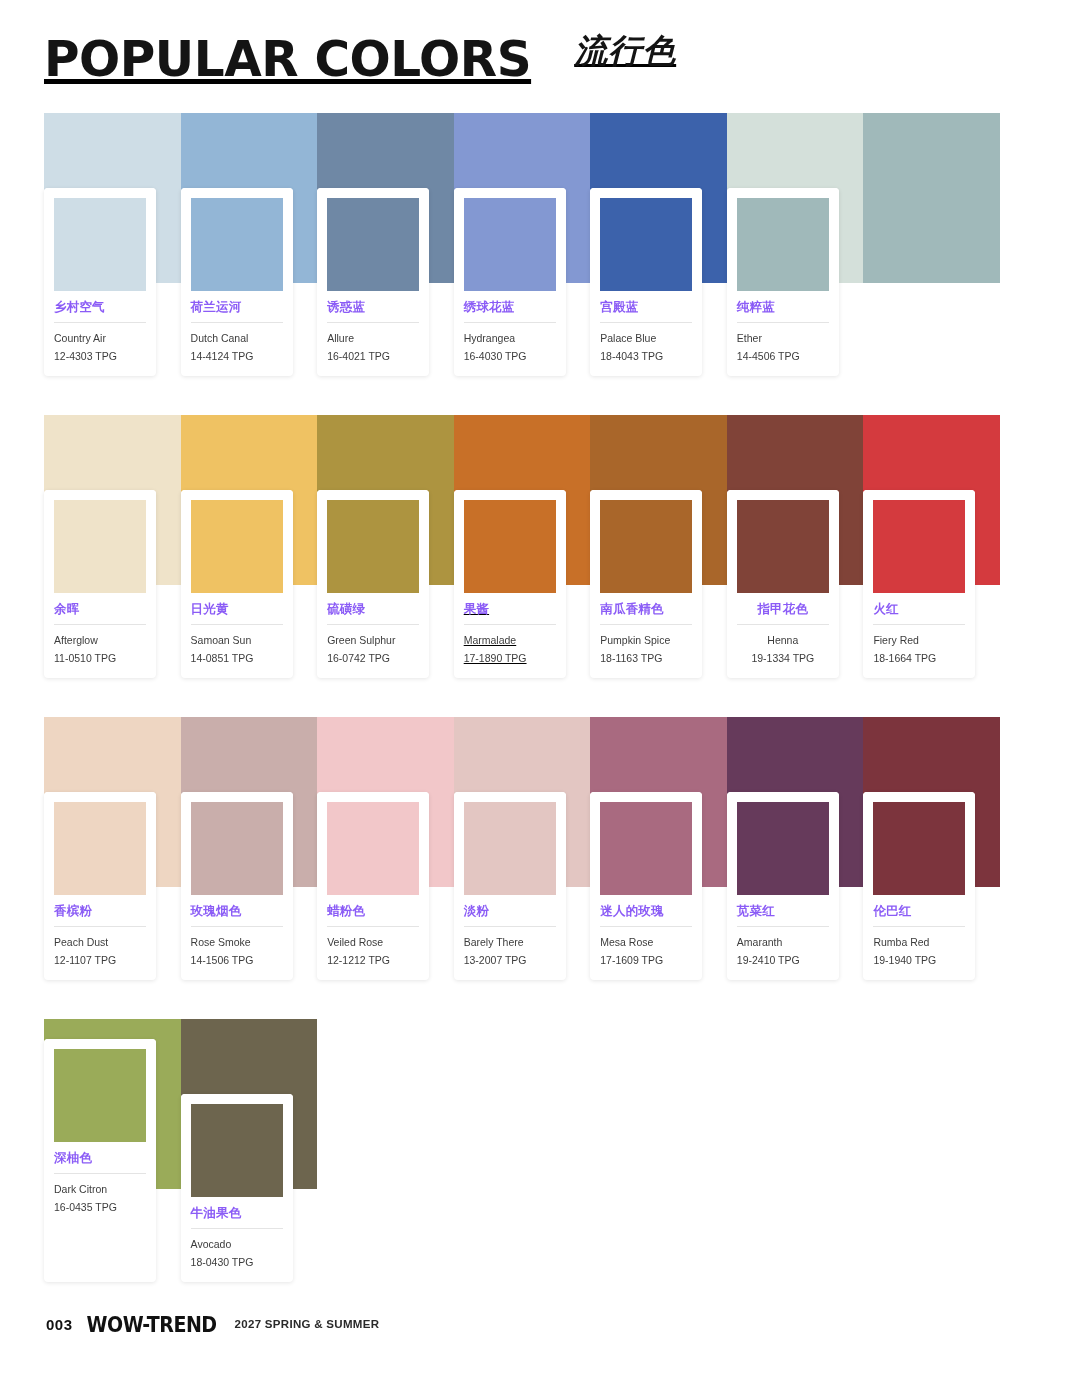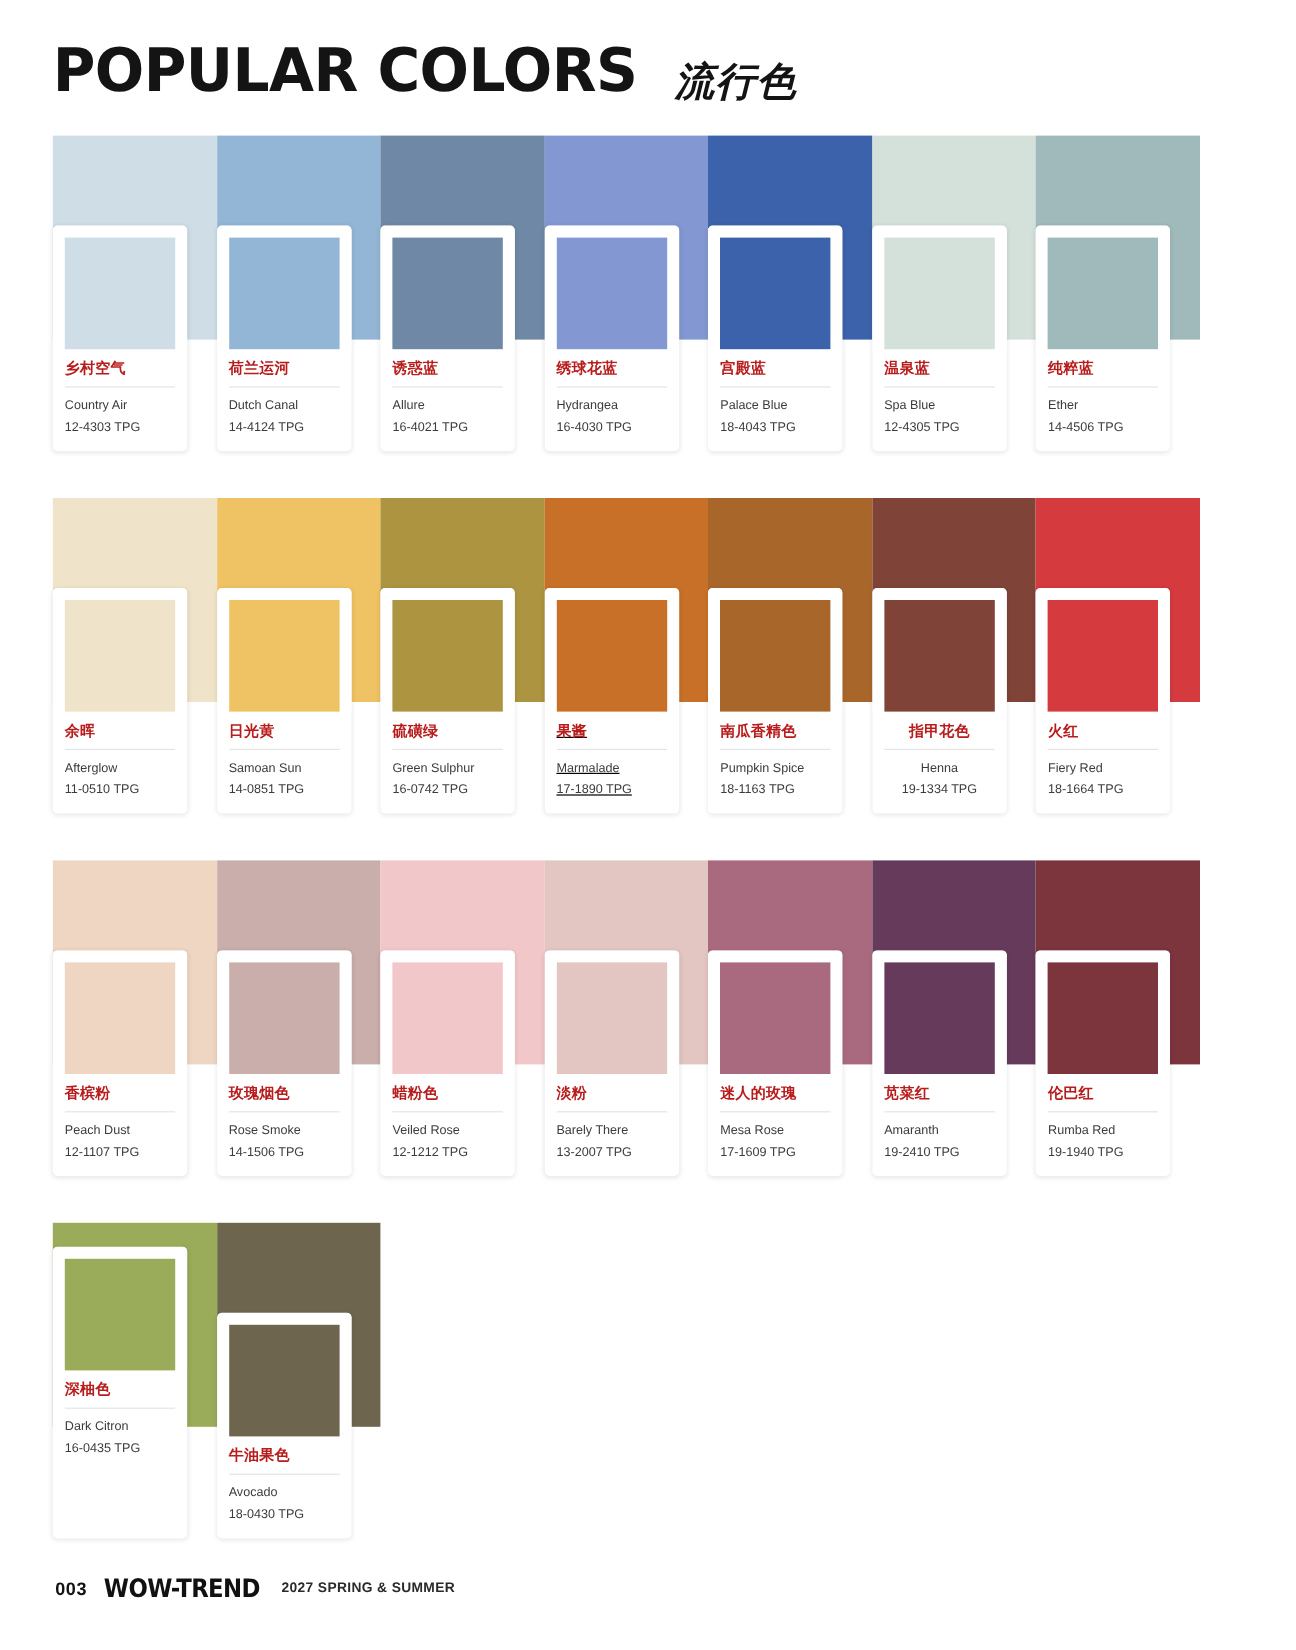--- a/index.html
+++ b/index.html
@@ -16,22 +16,23 @@
     overflow: hidden;
     position: relative;
   }
 
   
   .page-header {
     position: absolute;
     left: 44px;
     top: 34px;
     display: flex;
-    align-items: flex-end;
-    gap: 16px;
+    align-items: flex-start;
+    gap: 28px;
+    text-decoration: underline;
   }
   .title-en {
     font-family: "DejaVu Sans", "Liberation Sans", sans-serif;
     font-size: 50px;
     font-weight: 900;
     letter-spacing: -0.5px;
     color: #141414;
     line-height: 1;
     transform: scaleX(0.97);
     transform-origin: left bottom;
@@ -96,21 +97,21 @@
     display: block;
   }
 
   .card-body {
     padding: 8px 10px 12px 10px;
   }
   .name-cn {
     font-family: "DejaVu Sans", "Liberation Sans", sans-serif;
     font-size: 12.5px;
     font-weight: 700;
-    color: #b91c1c;
+    color: #8b5cf6;
     line-height: 1.25;
     letter-spacing: 0.2px;
     white-space: nowrap;
   }
   .rule {
     border-top: 1px solid #e4e4e4;
     margin: 7px 0 8px 0;
   }
   .name-en {
     font-size: 10.5px;
@@ -230,31 +231,20 @@
           <div class="chip-wrap">
             <div class="chip" style="background: rgb(60, 98, 171);"></div>
           </div>
           <div class="card-body">
             <div class="name-cn">宫殿蓝</div>
             <div class="rule"></div>
             <div class="name-en">Palace Blue</div>
             <div class="code">18-4043 TPG</div>
           </div>
         </div>
-        <div class="swatch-card" style="margin-right: 24.57px;">
-          <div class="chip-wrap">
-            <div class="chip" style="background: rgb(212, 224, 218);"></div>
-          </div>
-          <div class="card-body">
-            <div class="name-cn">温泉蓝</div>
-            <div class="rule"></div>
-            <div class="name-en">Spa Blue</div>
-            <div class="code">12-4305 TPG</div>
-          </div>
-        </div>
         <div class="swatch-card" style="margin-right: 0px;">
           <div class="chip-wrap">
             <div class="chip" style="background: rgb(160, 185, 186);"></div>
           </div>
           <div class="card-body">
             <div class="name-cn">纯粹蓝</div>
             <div class="rule"></div>
             <div class="name-en">Ether</div>
             <div class="code">14-4506 TPG</div>
           </div>

